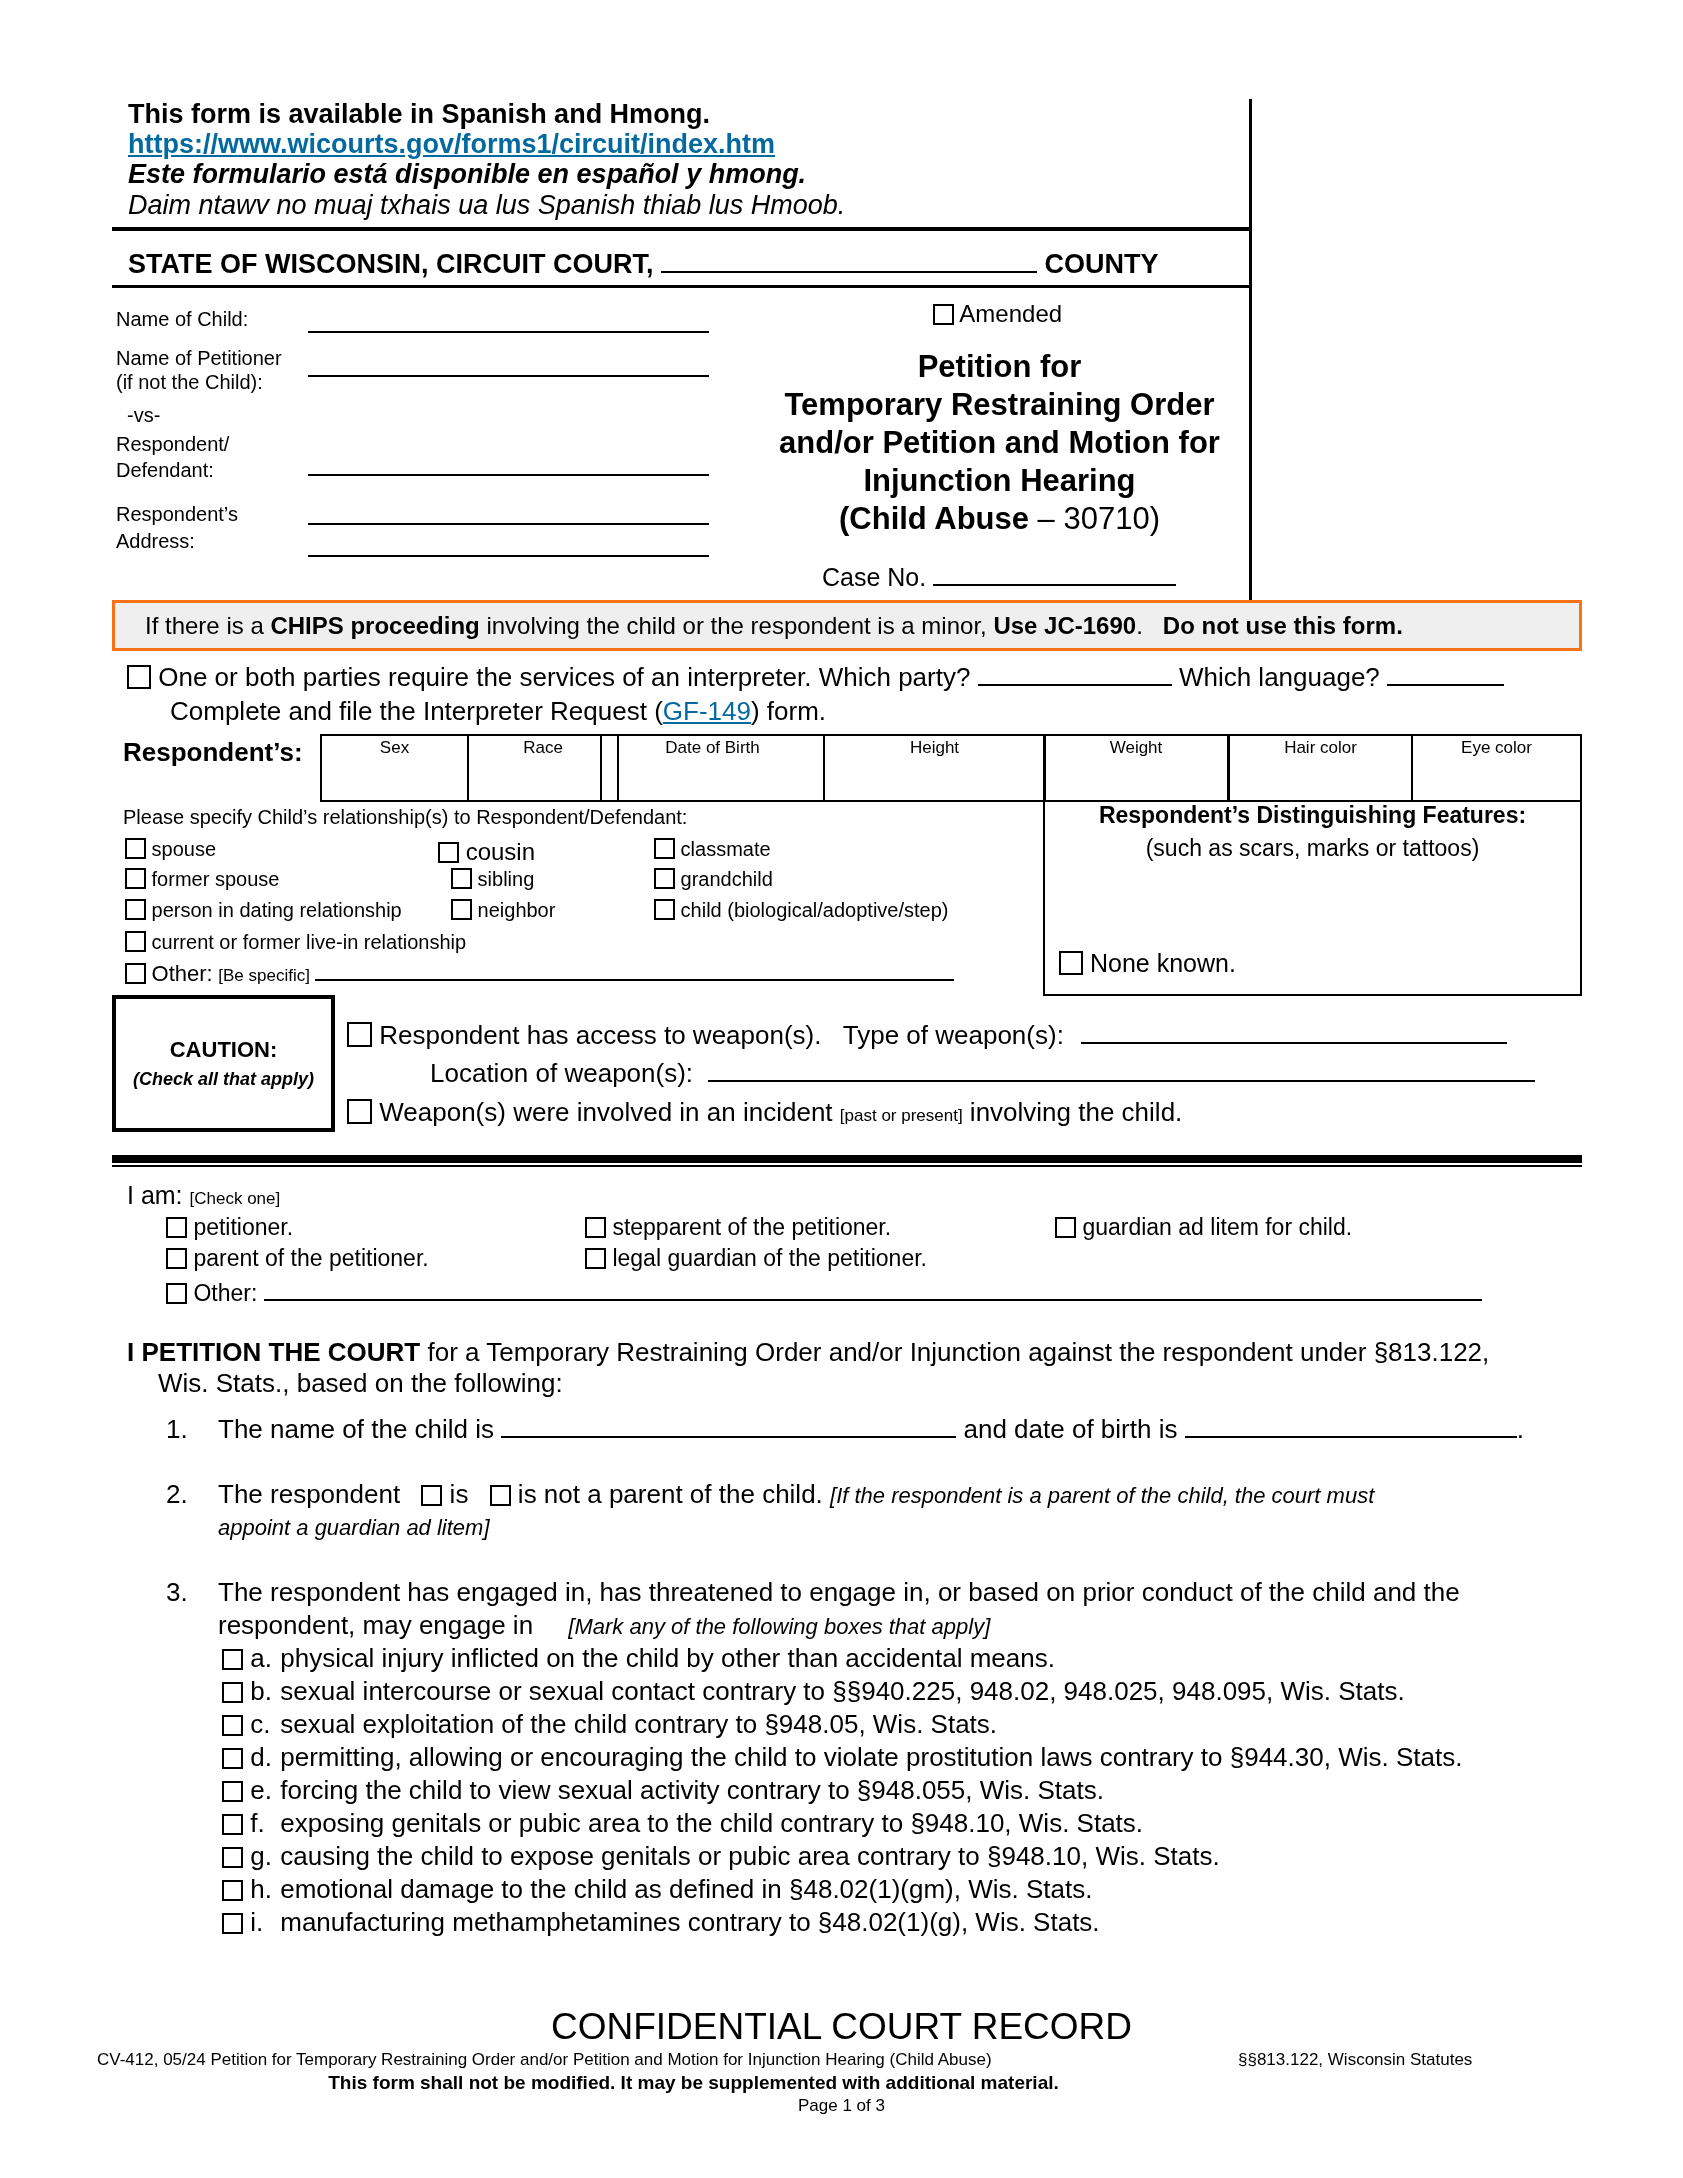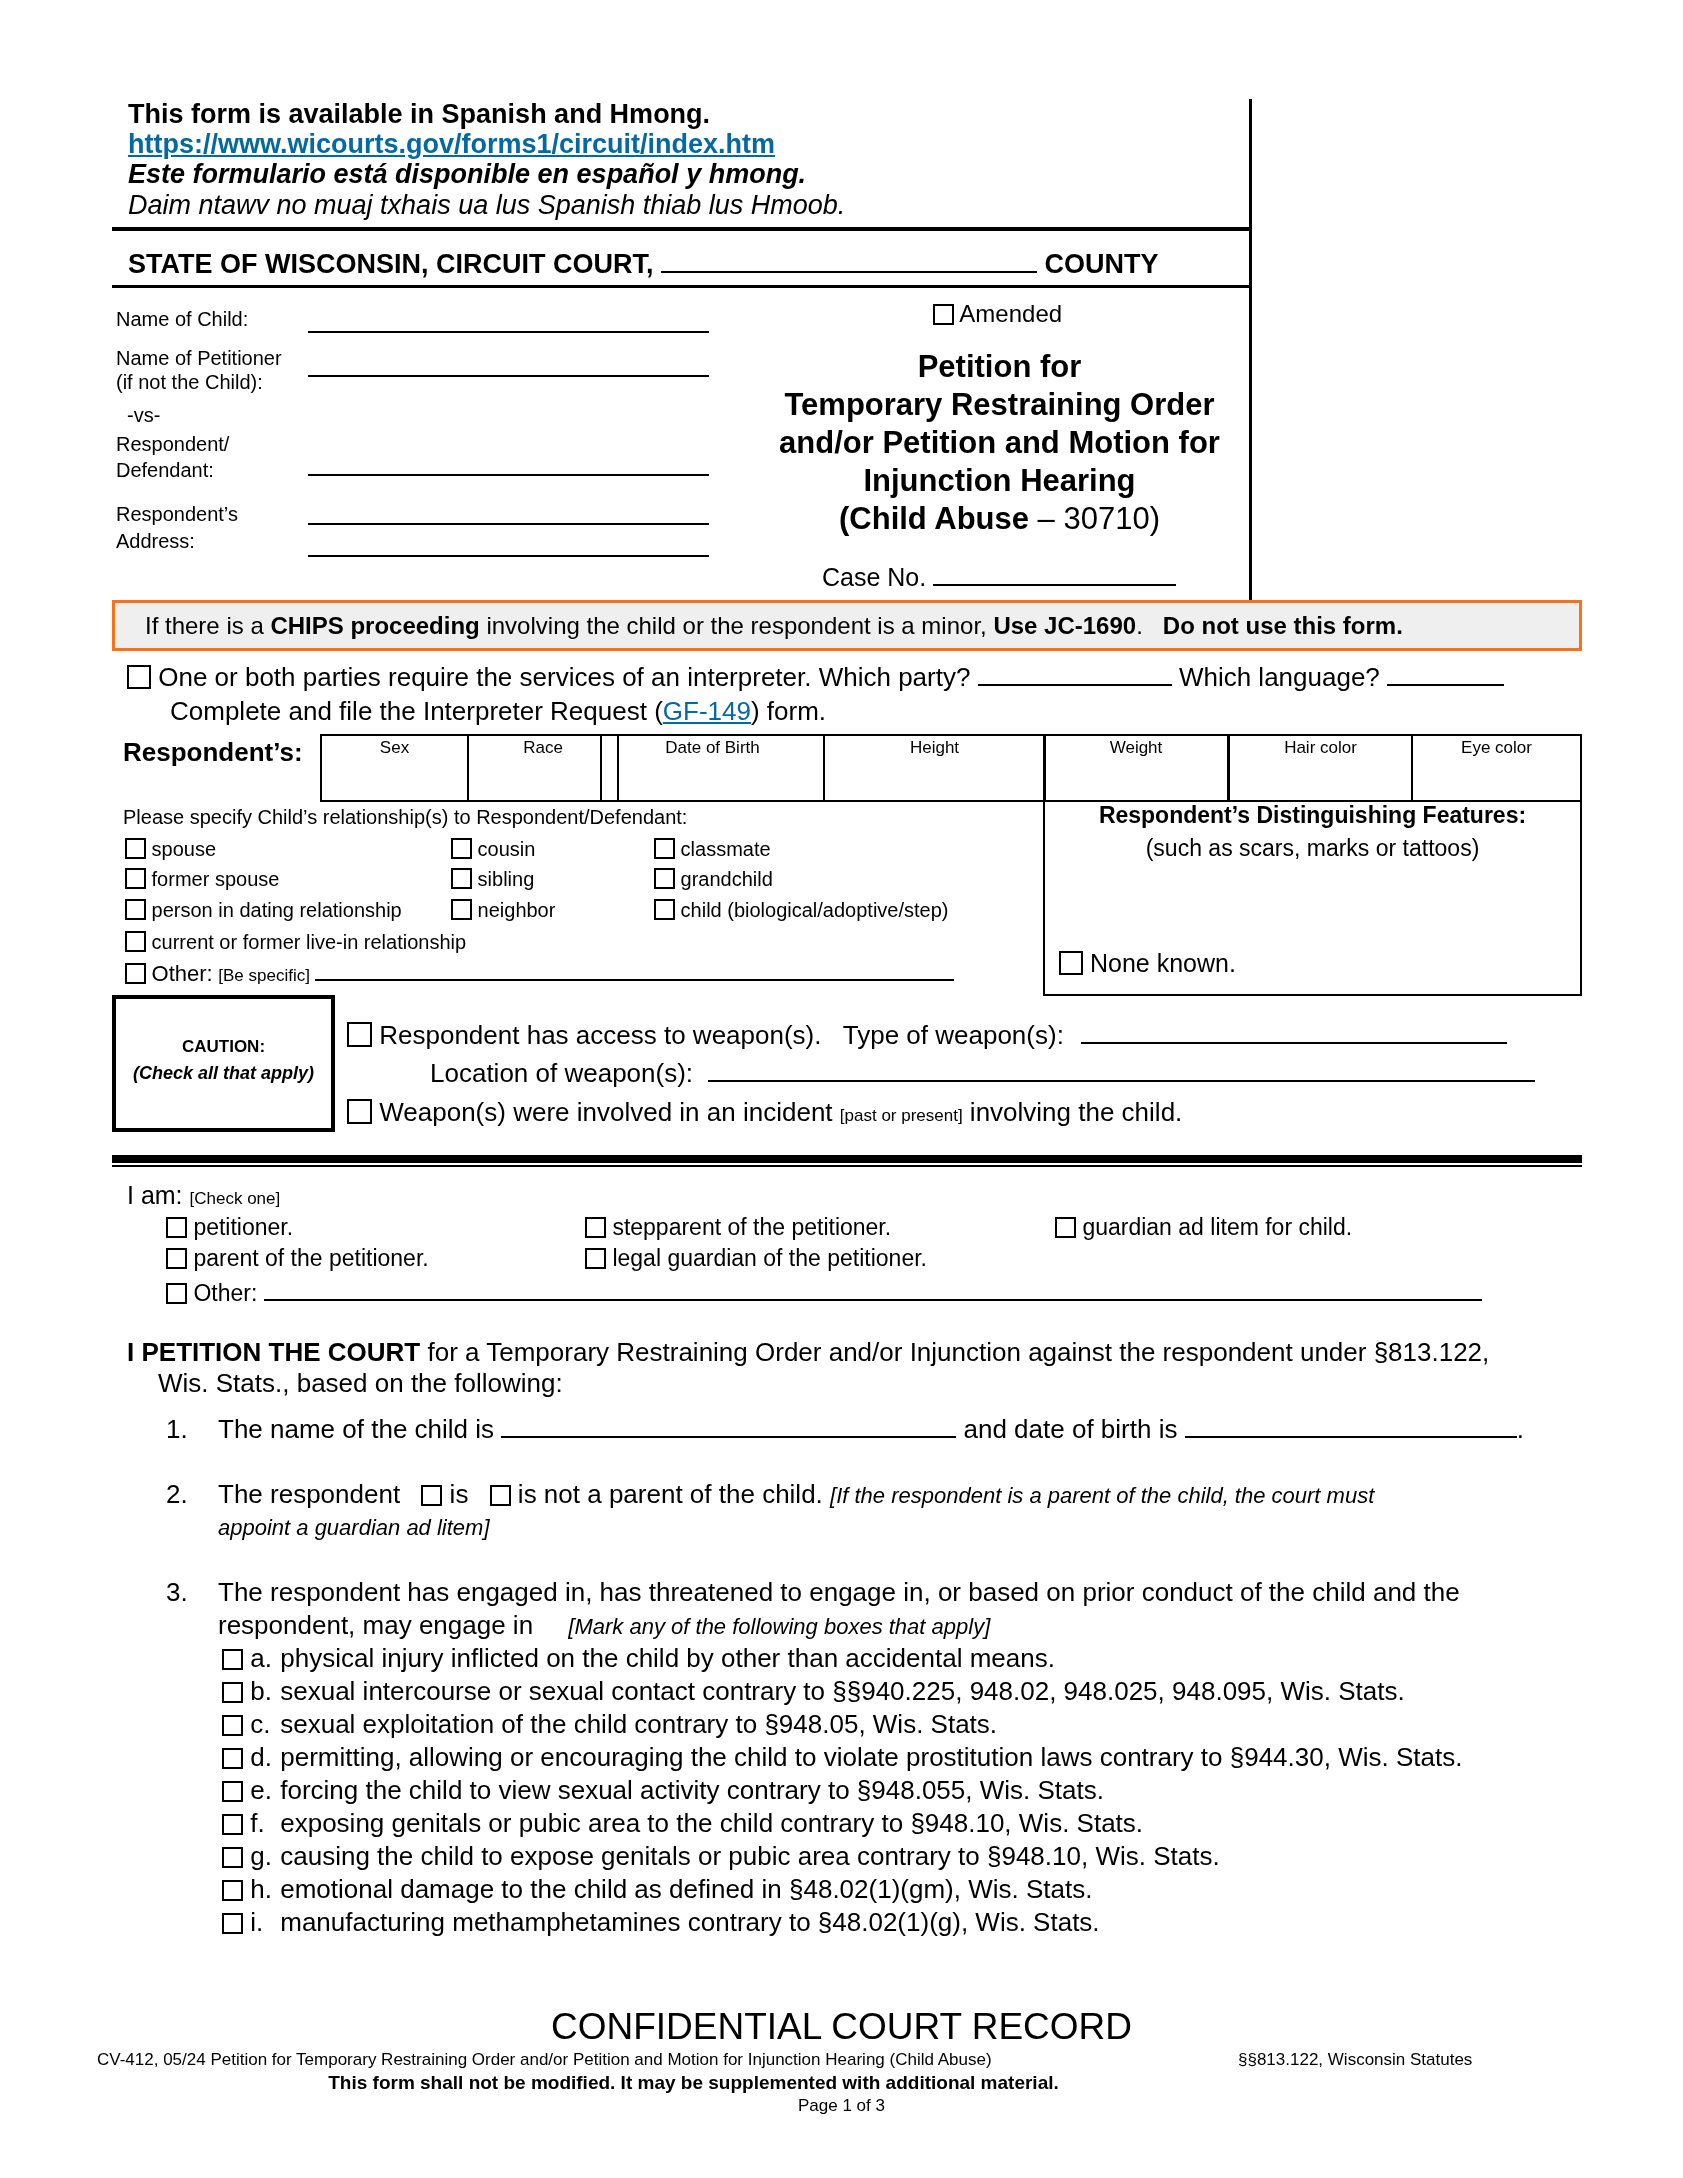--- a/index.html
+++ b/index.html
@@ -97,39 +97,39 @@
 <div class="abs" style="left:125px; top:868px; font-size:20px;"><span class="cb"></span> <span>former spouse</span></div>
 <div class="abs" style="left:125px; top:899px; font-size:20px;"><span class="cb"></span> <span>person in dating relationship</span></div>
 <div class="abs" style="left:125px; top:931px; font-size:20px;"><span class="cb"></span> <span>current or former live-in relationship</span></div>
 <div class="abs" style="left:125px; top:961px; font-size:20px;">
   <span class="cb"></span>
   <span style="font-size:22px">Other:</span>
   <span class="small">[Be specific]</span>
   <span class="blank" style="width:639px;"></span>
 </div>
 
-<div class="abs" style="left:451px; top:838px; font-size:20px;text-align:center;"><span class="cb"></span> <span>cousin</span></div>
+<div class="abs" style="left:438px; top:838px; font-size:24px;text-align:center;"><span class="cb"></span> <span>cousin</span></div>
 <div class="abs" style="left:451px; top:868px; font-size:20px;"><span class="cb"></span> <span>sibling</span></div>
 <div class="abs" style="left:451px; top:899px; font-size:20px;"><span class="cb"></span> <span>neighbor</span></div>
 
 <div class="abs" style="left:654px; top:838px; font-size:20px;"><span class="cb"></span> <span>classmate</span></div>
 <div class="abs" style="left:654px; top:868px; font-size:20px;"><span class="cb"></span> <span>grandchild</span></div>
 <div class="abs" style="left:654px; top:899px; font-size:20px;"><span class="cb"></span> <span>child (biological/adoptive/step)</span></div>
 
 <div class="abs" style="left:1043px; top:800px; width:539px; height:196px; border:2px solid #000; border-top:none; box-sizing:border-box;">
   <div class="b" style="text-align:center; margin-top:2px; font-size:23px;">Respondent’s Distinguishing Features:</div>
   <div style="text-align:center; margin-top:6px; font-size:23px;">(such as scars, marks or tattoos)</div>
   <div style="position:absolute; left:14px; top:149px; font-size:25px;">
     <span class="cb" style="width:24px;height:24px;"></span>
     <span>None known.</span>
   </div>
 </div>
 
 <div class="abs" style="left:112px; top:995px; width:223px; height:137px; border:4px solid #000; box-sizing:border-box; text-align:center;">
-  <div class="b" style="font-size:17px; margin-top:38px;">CAUTION:</div>
+  <div class="b" style="font-size:22px; margin-top:38px;">CAUTION:</div>
   <div class="b i" style="font-size:18px; margin-top:6px;">(Check all that apply)</div>
 </div>
 
 <div class="abs" style="left:347px; top:1020px; font-size:26px;">
   <span class="cb" style="width:25px;height:25px;"></span>
   <span>Respondent has access to weapon(s).</span>
   <span style="margin-left:14px;">Type of weapon(s):</span>
   <span class="blank" style="width:426px; margin-left:10px;"></span>
 </div>
 <div class="abs" style="left:430px; top:1058px; font-size:26px;">

